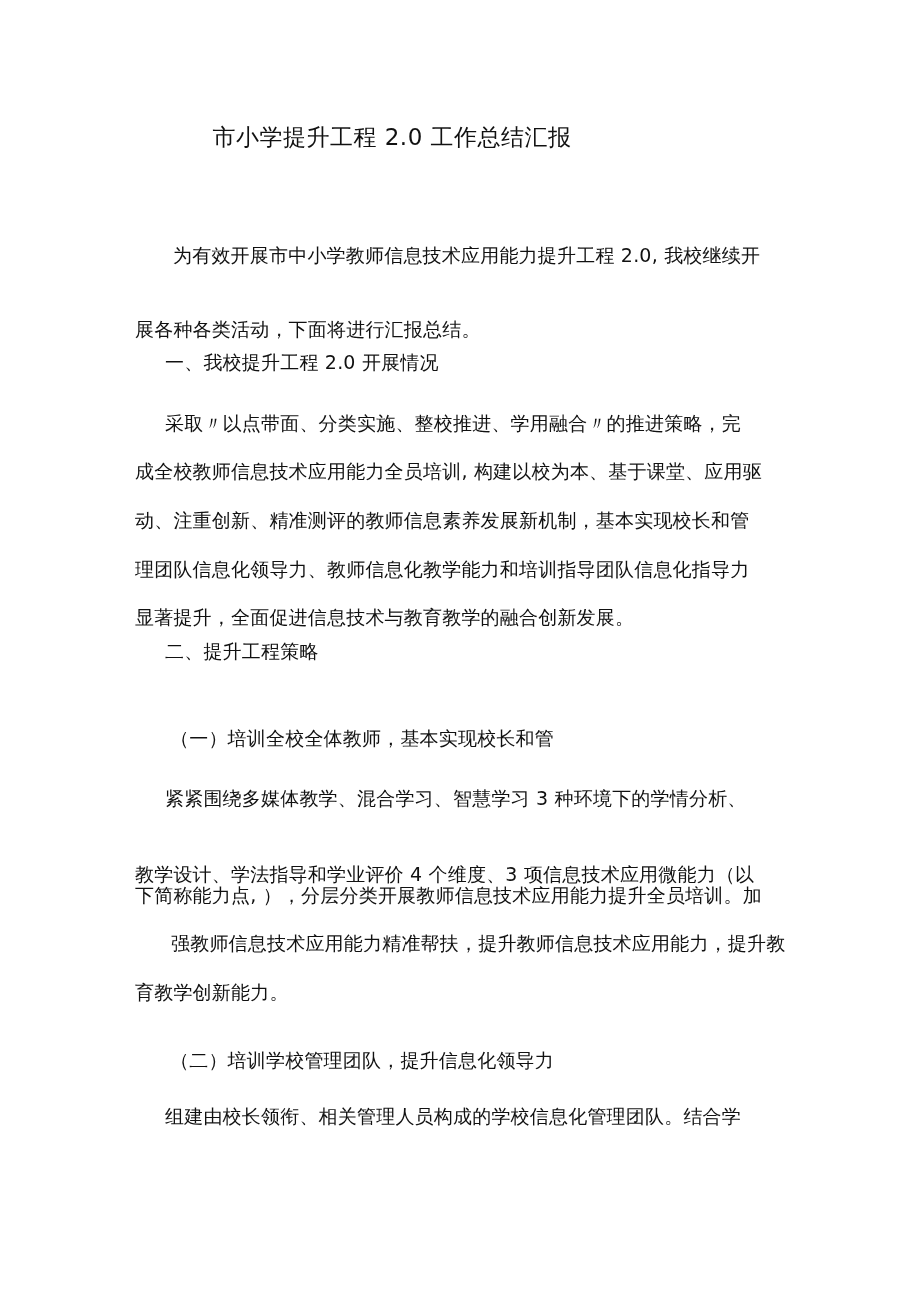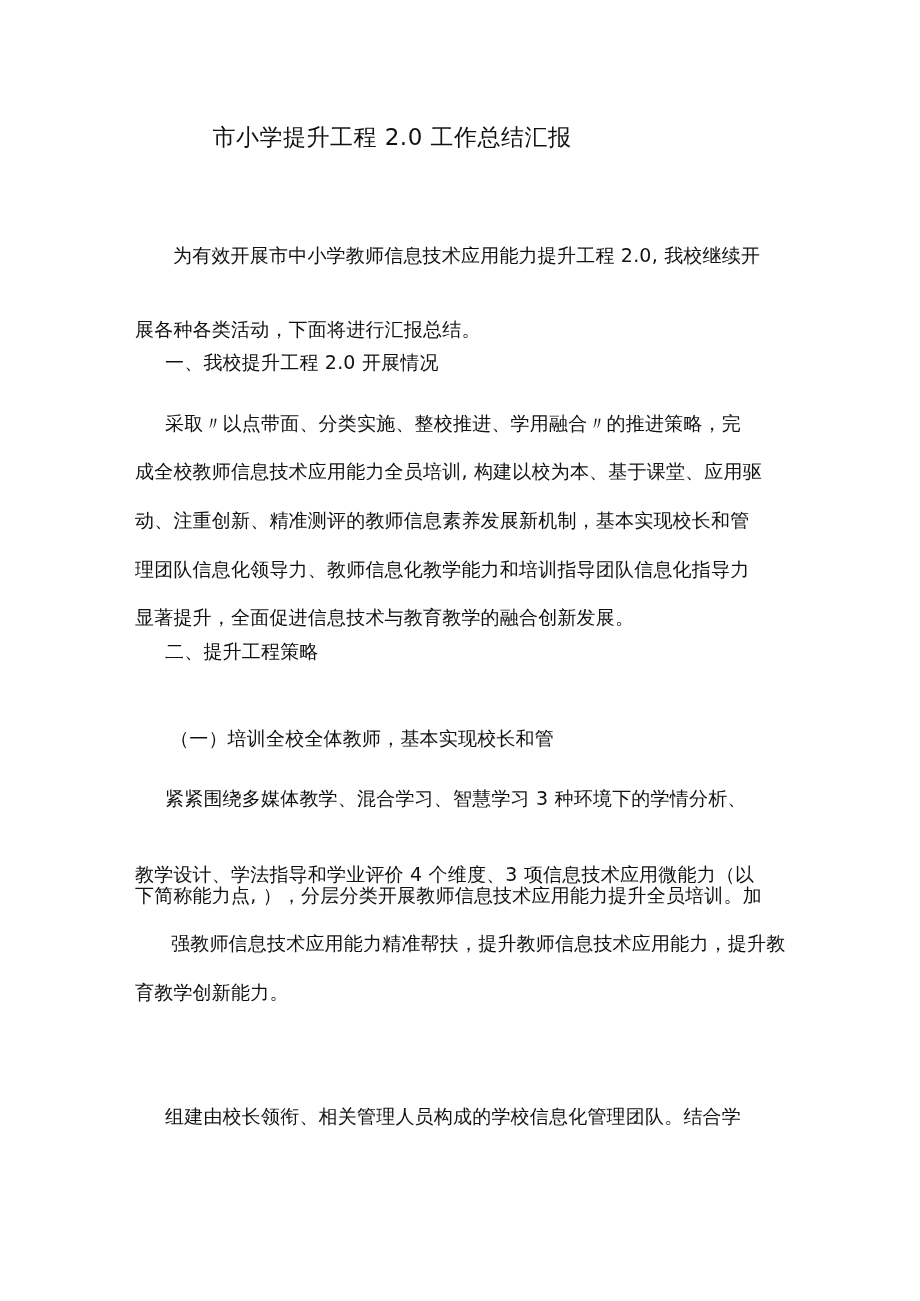--- a/index.html
+++ b/index.html
@@ -40,15 +40,16 @@
 
   <div class="line l-indent" style="top:637px;">二、提升工程策略</div>
 
   <div class="line l-sub" style="top:724px;">（一）培训全校全体教师，基本实现校长和管</div>
   <div class="line l-indent" style="top:784px;">紧紧围绕多媒体教学、混合学习、智慧学习 3 种环境下的学情分析、</div>
   <div class="line l-body" style="top:832px;margin-top:28px;">教学设计、学法指导和学业评价 4 个维度、3 项信息技术应用微能力（以</div>
   <div class="line l-body" style="top:881px;">下简称能力点, ），分层分类开展教师信息技术应用能力提升全员培训。加</div>
   <div class="line l-body" style="top:929px;margin-left:36px;">强教师信息技术应用能力精准帮扶，提升教师信息技术应用能力，提升教</div>
   <div class="line l-body" style="top:978px;">育教学创新能力。</div>
 
+  <div class="line l-sub" style="top:1046px;">（二）培训学校管理团队，提升信息化领导力</div>
   <div class="line l-indent" style="top:1102px;">组建由校长领衔、相关管理人员构成的学校信息化管理团队。结合学</div>
 
 </div>
 
 </body></html>

